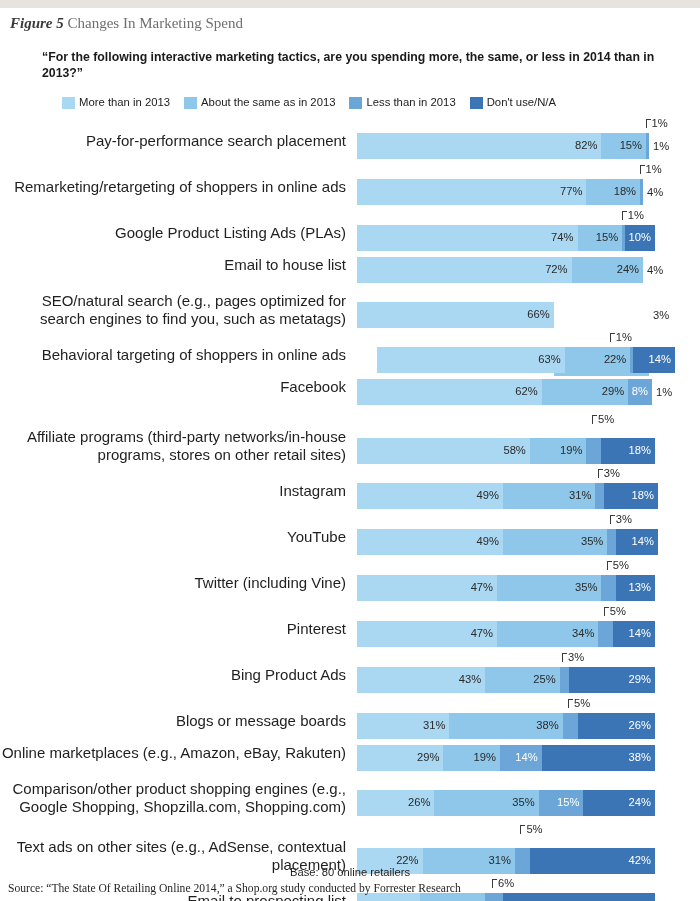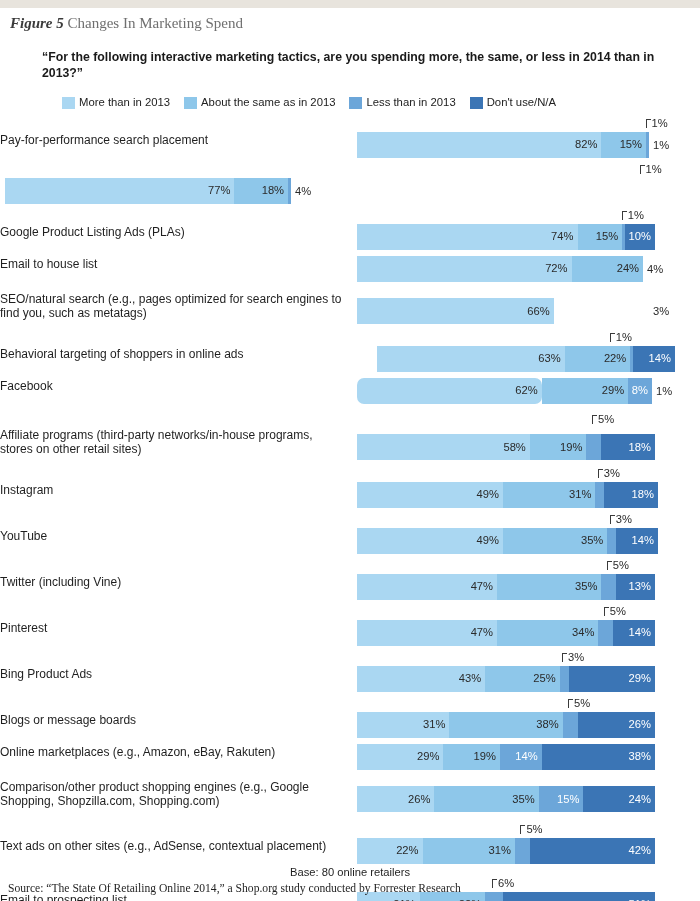--- a/index.html
+++ b/index.html
@@ -63,21 +63,22 @@
   }
   .rowinner {
     position: absolute;
     left: 0; width: 700px;
     display: flex;
     align-items: center;
   }
   .rlabel {
     width: 352px;
     padding-right: 6px;
-    font-size: 12px;
+    text-align: right;
+    font-size: 15px;
     color: #1f1f1f;
     line-height: 1.18;
     flex: none;
   }
   .barwrap {
     position: relative;
     width: 348px;
     height: 16px;
     flex: none;
   }
@@ -190,20 +191,21 @@
             </div>
             <div class="seg s2" style="width: 2.98px;"></div>
           </div>
           <div class="outlab" style="left: 297.04px;">1%</div>
         </div>
       </div>
       <div class="leader" style="left: 645.55px; top: 0px;"><span class="hook"></span><span>1%</span></div>
     </div>
     <div class="row" style="height: 46px;">
       <div class="rowinner" style="top: 14px;">
+        <div class="rlabel">Remarketing/retargeting of shoppers in online ads</div>
         <div class="barwrap">
           <div class="bar">
             <div class="seg s0" style="width: 229.46px;">
               <span class="vlab">77%</span>
             </div>
             <div class="seg s1" style="width: 53.64px;">
               <span class="vlab">18%</span>
             </div>
             <div class="seg s2" style="width: 2.98px;"></div>
           </div>
@@ -282,21 +284,21 @@
           </div>
         </div>
       </div>
       <div class="leader" style="left: 609.79px; top: 0px;"><span class="hook"></span><span>1%</span></div>
     </div>
     <div class="row" style="height: 32px;">
       <div class="rowinner" style="top: 0px;">
         <div class="rlabel">Facebook</div>
         <div class="barwrap">
           <div class="bar">
-            <div class="seg s0" style="width: 184.76px; border-radius: 7px;">
+            <div class="seg s0" style="width: 184.76px;">
               <span class="vlab">62%</span>
             </div>
             <div class="seg s1" style="width: 86.42px;">
               <span class="vlab">29%</span>
             </div>
             <div class="seg s2" style="width: 23.84px;">
               <span class="vlab">8%</span>
             </div>
           </div>
           <div class="outlab" style="left: 300.02px;">1%</div>

